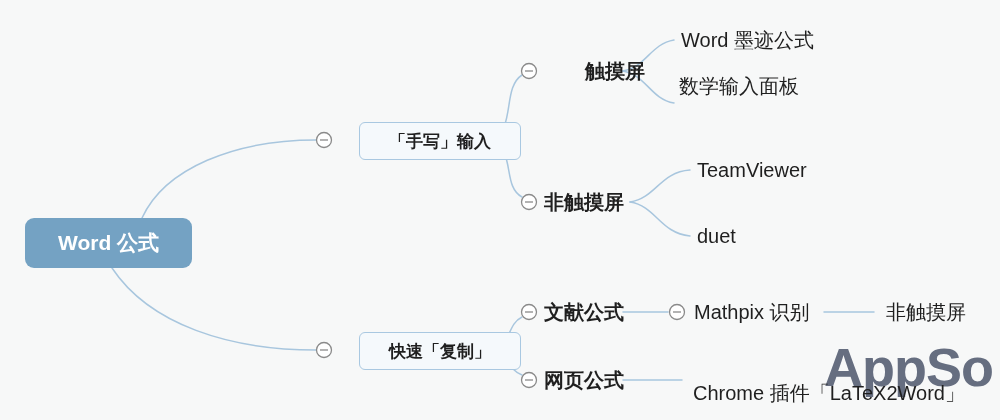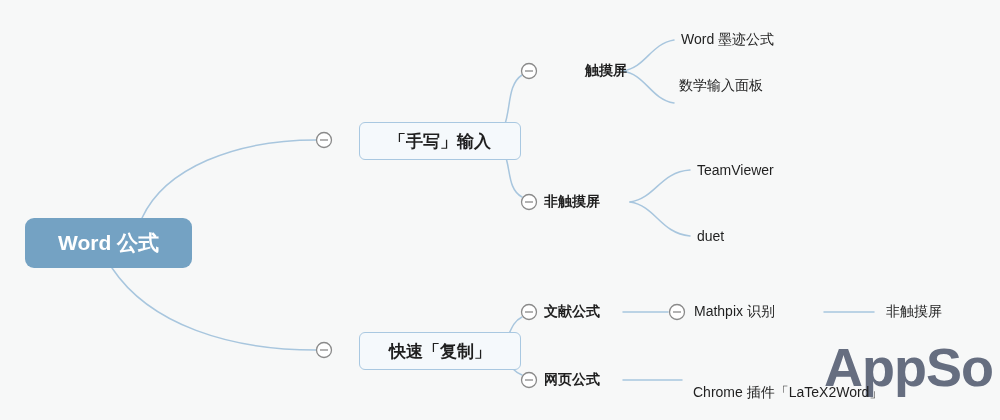--- a/index.html
+++ b/index.html
@@ -25,21 +25,21 @@
     background:var(--node-fill,#f5f9fc);
     border-radius:6px;font-weight:bold;font-size:17px;margin-left:27px;
   }
   .root-box{
     position:absolute;z-index:2;display:flex;align-items:center;justify-content:center;
     background:var(--root-fill,#74a2c3);color:var(--root-text,#fff);
     border-radius:9px;font-weight:bold;font-size:21px;
   }
   .label{
     position:absolute;z-index:2;transform:translateY(-50%);
-    font-size:14px;white-space:nowrap;
+    font-size:20px;white-space:nowrap;
   }
   .bold{font-weight:bold;}
 </style>
 </head>
 <body style="--background: #f7f8f8; --line: #a8c6de; --node-border: #a9c8e1; --node-fill: #f5f9fc; --root-fill: #74a2c3; --root-text: #ffffff; --text: #1f1f1f; --collapse-ring: #8a8a8a; --watermark: #666e80;">
 
 <div id="canvas">
 
   <svg id="links" width="1000" height="420">
 

